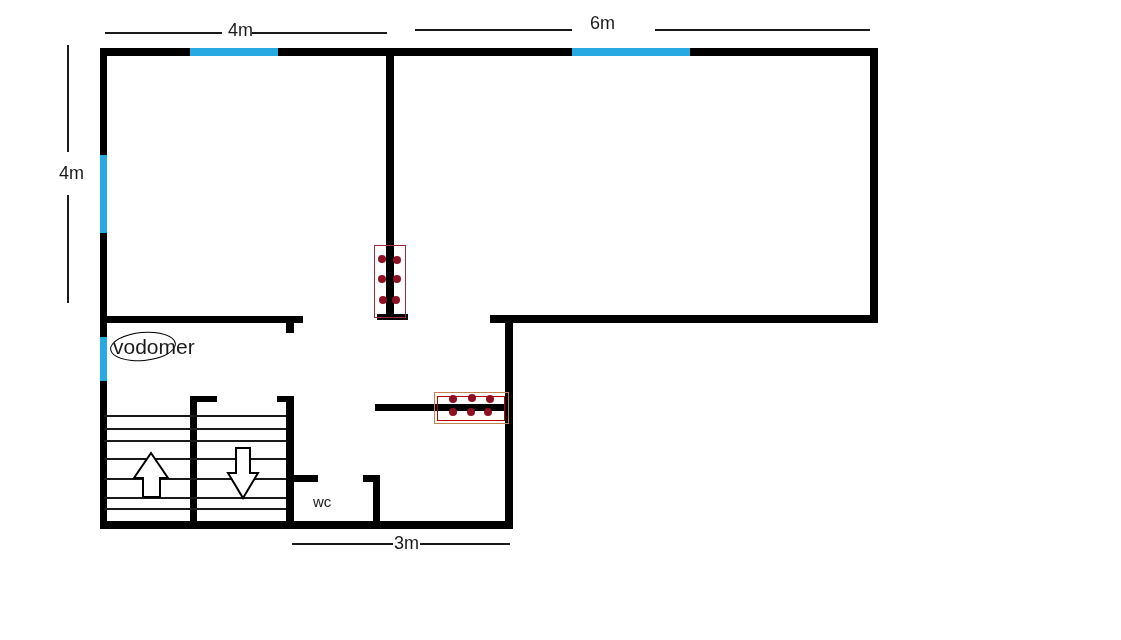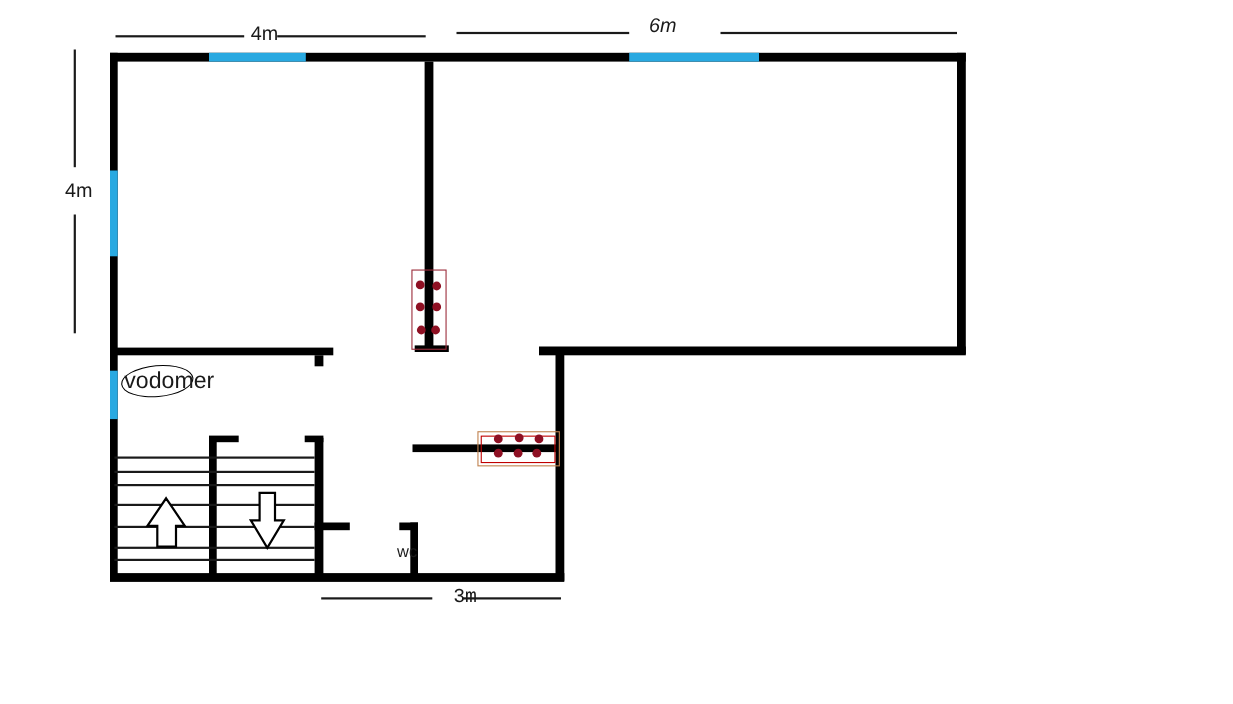--- a/index.html
+++ b/index.html
@@ -4,25 +4,25 @@
 <style>
   html,body{margin:0;padding:0;background:#ffffff;}
   #canvas{
     position:relative;width:1121px;height:640px;background:#ffffff;overflow:hidden;
     font-family:"Liberation Sans", sans-serif;
   }
   .shape{position:absolute;}
   .lbl{position:absolute;color:#1a1a1a;white-space:nowrap;}
   .dim-lbl{font-size:18px;}
   .dim-top-left{left:228px;top:20px;}
-  .dim-top-right{left:590px;top:13px;font-style:italic;}
+  .dim-top-right{left:590px;top:13px;}
   .dim-left{left:59px;top:163px;}
-  .dim-bottom{left:412px;top:533px;font-family:Liberation Mono, monospace;}
+  .dim-bottom{left:394px;top:533px;}
   .vodomer-lbl{left:113px;top:335px;font-size:21px;}
-  .wc-lbl{left:313px;top:493px;font-size:15px;margin-left:48px;}
+  .wc-lbl{left:313px;top:493px;font-size:15px;}
   svg{position:absolute;overflow:visible;}
 </style>
 </head>
 <body>
 
 <div id="canvas">
 
   <div id="walls-layer">
       <div class="shape" style="left: 100px; top: 48px; width: 778px; height: 8px; background: rgb(0, 0, 0);"></div>
       <div class="shape" style="left: 100px; top: 48px; width: 7px; height: 480px; background: rgb(0, 0, 0);"></div>

